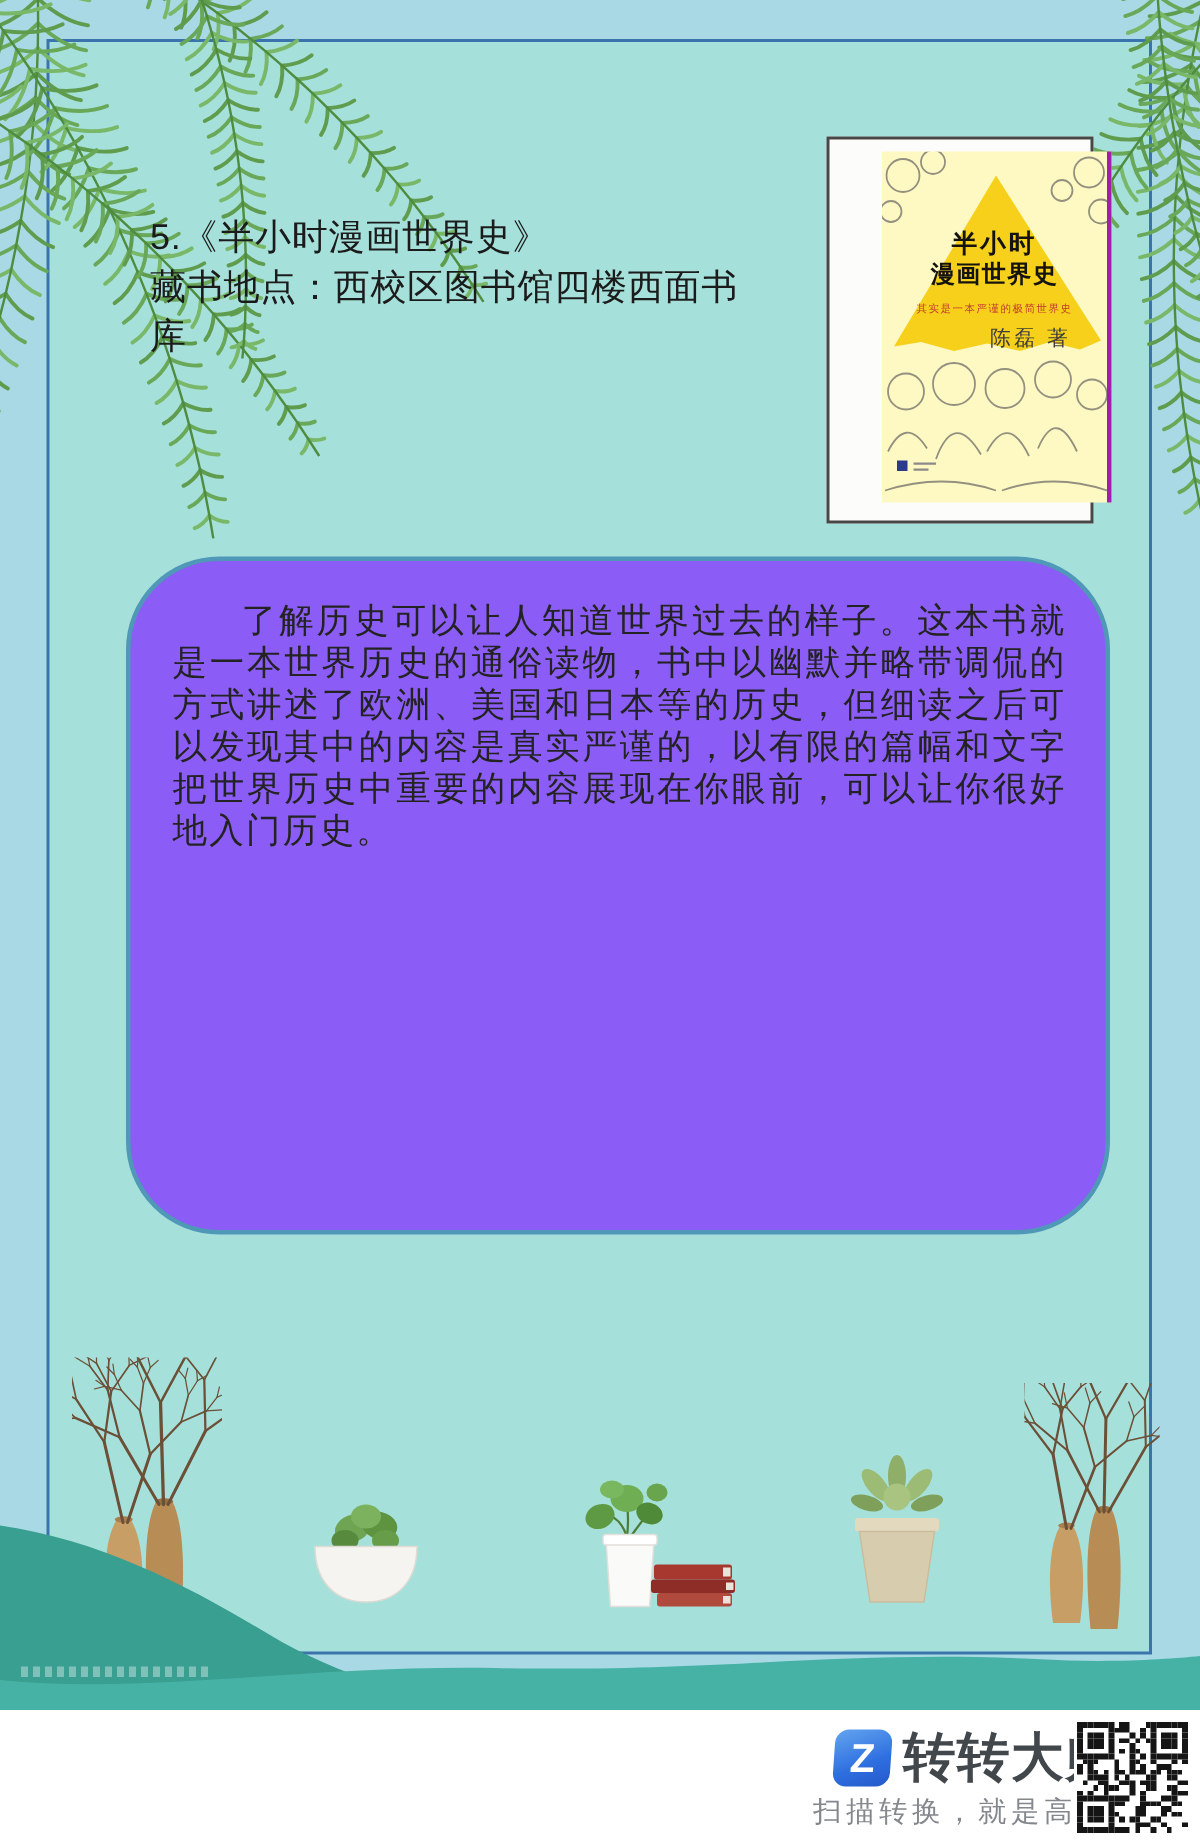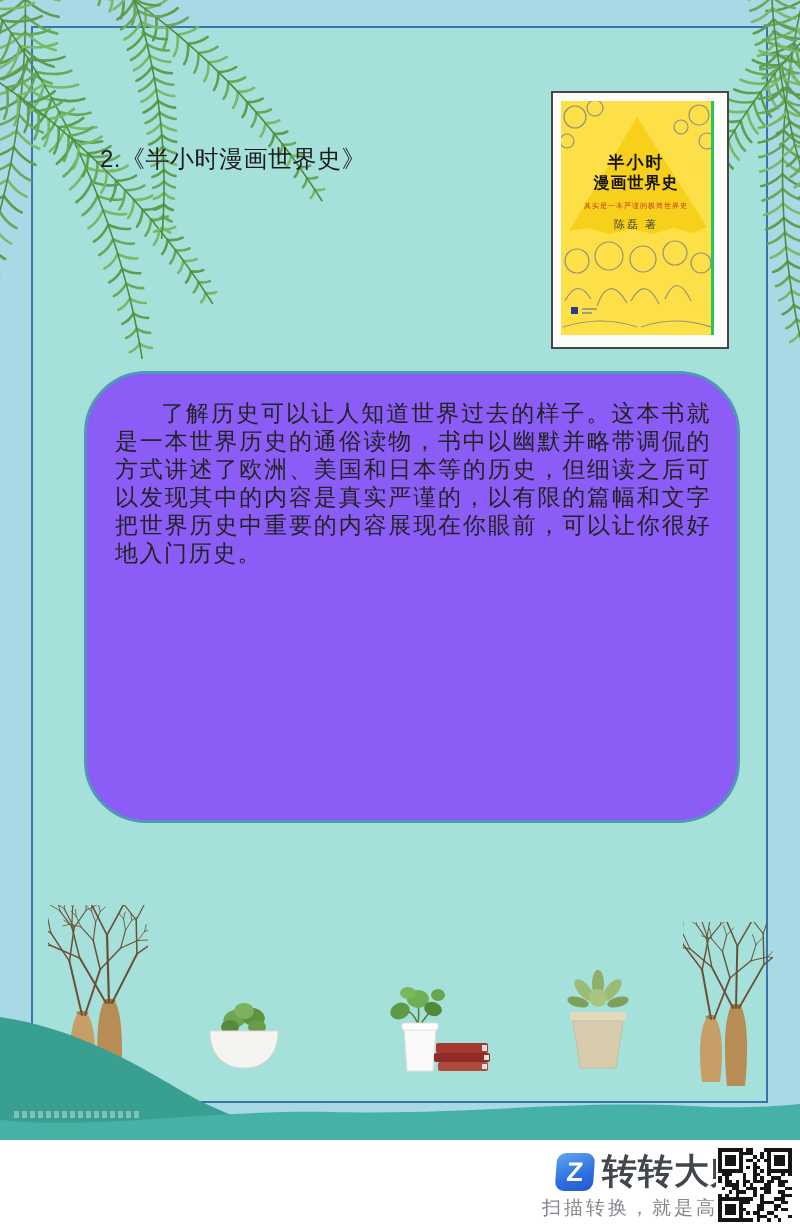--- a/index.html
+++ b/index.html
@@ -7,28 +7,28 @@
   .page{position:relative;width:800px;height:1230px;overflow:hidden;background:#a9d9e4;}
   .card{position:absolute;left:31px;top:26px;width:737px;height:1077px;box-sizing:border-box;
         background:#a6e0da;border:2px solid #3b74ad;}
   .palm{position:absolute;pointer-events:none;}
   .palm-tl{left:-6px;top:-14px;width:400px;height:470px;}
   .palm-tr{left:530px;top:-8px;width:270px;height:380px;}
   .book-info{position:absolute;left:100px;top:142px;width:400px;
              font-size:24px;line-height:33px;color:#1b1b1b;letter-spacing:.5px;}
   .book-photo{position:absolute;left:551px;top:91px;width:178px;height:258px;box-sizing:border-box;
               background:#fcfcfa;border:2px solid #474747;padding:8px 13px 12px 8px;}
-  .cover{position:relative;width:100%;height:100%;background:#fde047;overflow:hidden;
-         border-right:3px solid #22c55e;box-sizing:border-box;}
+  .cover{position:relative;width:100%;height:100%;background:#fef9c3;overflow:hidden;
+         border-right:3px solid #a21caf;box-sizing:border-box;margin-left:27px;}
   .cover svg{position:absolute;left:0;top:0;}
   .cv-txt{position:absolute;left:0;width:100%;text-align:center;color:#14130f;}
   .cv-t1{top:50px;font-size:17px;font-weight:bold;letter-spacing:2px;}
   .cv-t2{top:72px;font-size:16px;font-weight:bold;letter-spacing:1px;}
   .cv-sub{top:100px;font-size:7px;color:#c43b2e;letter-spacing:1px;}
-  .cv-author{top:116px;font-size:11px;color:#3d3d3d;letter-spacing:2px;}
+  .cv-author{top:116px;font-size:14px;color:#3d3d3d;letter-spacing:2px;padding-left:24px;}
   .desc-box{position:absolute;left:84px;top:371px;width:656px;height:452px;box-sizing:border-box;
             background:#8b5cf6;border:3px solid #4f98b8;border-radius:62px;
             padding:26px 26px 0 28px;overflow:hidden;}
   .desc-box p{margin:0;text-indent:2em;font-family:"Liberation Serif","DejaVu Serif",serif;
               font-size:23px;line-height:28px;color:#232323;letter-spacing:1.5px;
               text-align:justify;word-break:break-all;}
   .plant{position:absolute;pointer-events:none;}
   .wave{position:absolute;pointer-events:none;}
   .wave-corner{left:0;top:955px;width:330px;height:186px;}
   .wave-band{left:0;top:1090px;width:800px;height:55px;}
@@ -459,21 +459,22 @@
       <path d="M287.9,229.9 Q293.4,232.5 297.9,231.9" stroke="#5f9c4e" stroke-width="2.6" fill="none" stroke-linecap="round"></path>
       <path d="M287.9,229.9 Q285.2,235.4 281.2,237.6" stroke="#5f9c4e" stroke-width="2.6" fill="none" stroke-linecap="round"></path>
       <path d="M291.8,240.8 Q296.9,243.1 301.1,242.5" stroke="#69a858" stroke-width="2.6" fill="none" stroke-linecap="round"></path>
       <path d="M291.8,240.8 Q289.3,245.9 285.7,248.0" stroke="#69a858" stroke-width="2.6" fill="none" stroke-linecap="round"></path>
       <path d="M295.9,251.6 Q300.6,253.7 304.4,253.0" stroke="#79b868" stroke-width="2.6" fill="none" stroke-linecap="round"></path>
       <path d="M295.9,251.6 Q293.6,256.3 290.4,258.2" stroke="#79b868" stroke-width="2.6" fill="none" stroke-linecap="round"></path>
       <path d="M240.0,-30.0 L240.4,-18.5 L240.9,-6.9 L241.7,4.6 L242.5,16.1 L243.5,27.6 L244.7,39.1 L246.0,50.5 L247.5,62.0 L249.1,73.4 L250.9,84.8 L252.9,96.2 L254.9,107.5 L257.2,118.8 L259.6,130.1 L262.1,141.4 L264.8,152.6 L267.7,163.8 L270.7,174.9 L273.8,186.0 L277.1,197.1 L280.6,208.1 L284.2,219.0 L287.9,229.9 L291.8,240.8 L295.9,251.6 L300.0,262.4" stroke="#4e8c3f" stroke-width="1.6" fill="none"></path>
     </svg>
 
   <div class="book-info">
-    <div>2.《半小时漫画世界史》</div>
+    <div>5.《半小时漫画世界史》</div>
+    <div>藏书地点：西校区图书馆四楼西面书库</div>
   </div>
 
   <div class="book-photo">
     <div class="cover">
       <svg width="152" height="234" viewBox="0 0 152 234">
         <polygon points="76,16 146,126 132,132 112,127 92,133 70,128 48,133 26,127 8,130" fill="#f6d01a"></polygon>
         <g stroke="#94907f" stroke-width="1.2" fill="none">
           <circle cx="14" cy="16" r="11"></circle>
             <circle cx="34" cy="7" r="8"></circle>
             <circle cx="6" cy="40" r="7"></circle>

